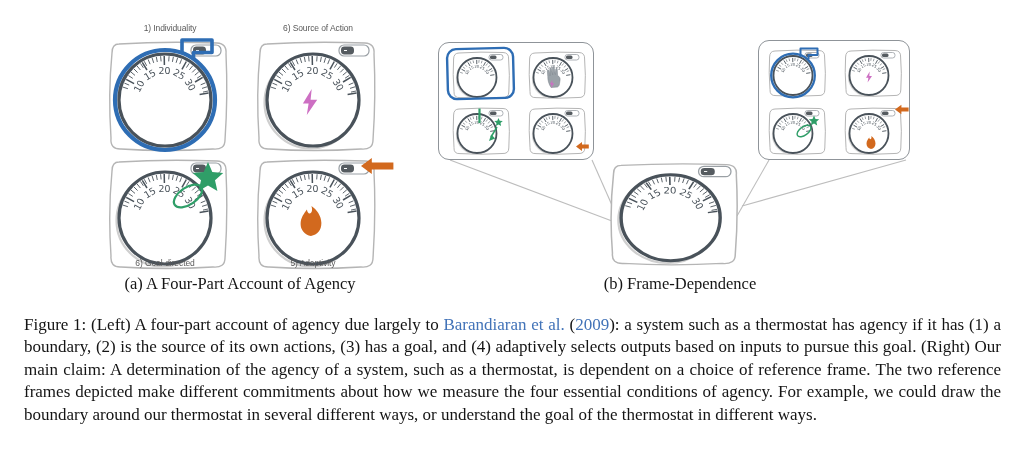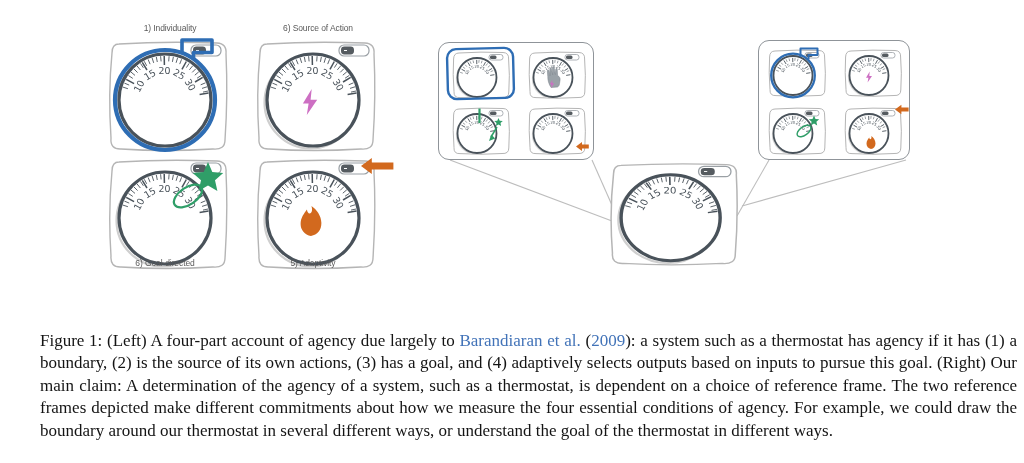--- a/index.html
+++ b/index.html
@@ -6,21 +6,21 @@
   .page{position:relative;width:1024px;height:463px;background:#ffffff;overflow:hidden;
         font-family:"Liberation Sans",sans-serif;}
   .fig{position:absolute;left:0;top:0;width:1024px;height:310px;padding-left:44px;}
   .connectors{position:absolute;left:0;top:0;}
   .thermo{position:absolute;}
   .thermo svg{display:block;overflow:visible;}
   .lbl{position:absolute;font-size:8.5px;letter-spacing:-0.1px;color:#5a5a5a;text-align:center;}
   .subcap{position:absolute;font-family:"Liberation Serif",serif;font-size:16.5px;color:#151515;
           text-align:center;white-space:nowrap;}
   .framebox{position:absolute;border:1.8px solid #8f9499;border-radius:11px;background:#ffffff;box-sizing:border-box;}
-  .cap{position:absolute;left:24px;top:314px;width:977px;margin:16px;
+  .cap{position:absolute;left:24px;top:314px;width:977px;margin:0;
        font-family:"Liberation Serif",serif;font-size:17px;line-height:22.4px;
        text-align:justify;color:#141414;}
   .cap .link{color:#4273b8;cursor:pointer;}
 </style>
 </head>
 <body>
 
 <div class="page">
   <div class="fig">
 
@@ -230,20 +230,21 @@
           <g transform="translate(46.46153846153847 52) scale(1.1538461538461537)">
             <path d="M10 26 C4.5 25 1 20.5 1 15.5 C1 10 4 6.5 6.5 3 C6.8 6 8.6 7.4 10.2 5.6 C11.2 4.4 11.1 2.2 10.4 0 C14.8 3 19 8.5 19 14.8 C19 21 15.5 25 10 26 Z" fill="#d2691e"></path>
           </g>
           <polygon points="108.0,12.0 118.8,3.9 118.8,8.5 140.4,8.5 140.4,15.5 118.8,15.5 118.8,20.1" fill="#d2691e"></polygon>
         </svg>
       </div>
 
     <div class="lbl" style="left:105px;top:258px;width:120px;">6) Goal-directed</div>
     <div class="lbl" style="left:253px;top:258px;width:120px;">5) Adaptivity</div>
 
+    <div class="subcap" style="left:80px;top:274px;width:320px;">(a)  A Four-Part Account of Agency</div>
 
     <div class="framebox" style="left:438px;top:42px;width:156px;height:118px;"></div>
     <div class="framebox" style="left:758px;top:40px;width:152px;height:120px;"></div>
 
     <div class="thermo" style="left:450px;top:48px;">
         <svg width="62" height="52" viewBox="0 0 62 52" preserveAspectRatio="none">
           <path d="M9 5 Q31 3.5 53 4.5 Q59 4.7 58.6 11 Q60 27 58.8 44 Q58.8 50 52 49.5 Q31 51 10 49.6 Q3.6 50 4 43.5 Q2.6 26 3.6 11 Q3.8 5 9 5 Z" fill="#ffffff" stroke="#b5b5b5" stroke-width="1"></path>
           <g>
             <rect x="39" y="6.5" width="14" height="5.5" rx="2.5" fill="#ffffff" stroke="#9aa0a5" stroke-width="0.8"></rect>
             <rect x="40" y="7.5" width="6.5" height="3.5" rx="1.5" fill="#555b60"></rect>
@@ -563,16 +564,17 @@
           <line x1="97.7" y1="41.3" x2="90.0" y2="46.0" stroke="#49525a" stroke-width="1.5"></line>
           <line x1="103.5" y1="57.1" x2="94.6" y2="58.5" stroke="#49525a" stroke-width="1.5"></line>
           <text x="34.8" y="50.6" font-size="9.5" fill="#49525a" text-anchor="middle" dominant-baseline="middle" font-family="DejaVu Sans, sans-serif" transform="rotate(-62 34.8 50.6)">10</text>
           <text x="45.3" y="39.6" font-size="9.5" fill="#49525a" text-anchor="middle" dominant-baseline="middle" font-family="DejaVu Sans, sans-serif" transform="rotate(-31 45.3 39.6)">15</text>
           <text x="59.5" y="35.5" font-size="9.5" fill="#49525a" text-anchor="middle" dominant-baseline="middle" font-family="DejaVu Sans, sans-serif" transform="rotate(-1 59.5 35.5)">20</text>
           <text x="73.8" y="39.1" font-size="9.5" fill="#49525a" text-anchor="middle" dominant-baseline="middle" font-family="DejaVu Sans, sans-serif" transform="rotate(29 73.8 39.1)">25</text>
           <text x="84.4" y="49.3" font-size="9.5" fill="#49525a" text-anchor="middle" dominant-baseline="middle" font-family="DejaVu Sans, sans-serif" transform="rotate(59 84.4 49.3)">30</text>
         </svg>
       </div>
 
+    <div class="subcap" style="left:555px;top:274px;width:250px;">(b)  Frame-Dependence</div>
   </div>
 
   <p class="cap"><span>Figure 1: (Left) A four-part account of agency due largely to </span><span class="link">Barandiaran et al.</span><span> (</span><span class="link">2009</span><span>): a system such as a thermostat has agency if it has (1) a boundary, (2) is the source of its own actions, (3) has a goal, and (4) adaptively selects outputs based on inputs to pursue this goal. (Right) Our main claim: A determination of the agency of a system, such as a thermostat, is dependent on a choice of reference frame. The two reference frames depicted make different commitments about how we measure the four essential conditions of agency. For example, we could draw the boundary around our thermostat in several different ways, or understand the goal of the thermostat in different ways.</span></p>
 </div>
 
 </body></html>

